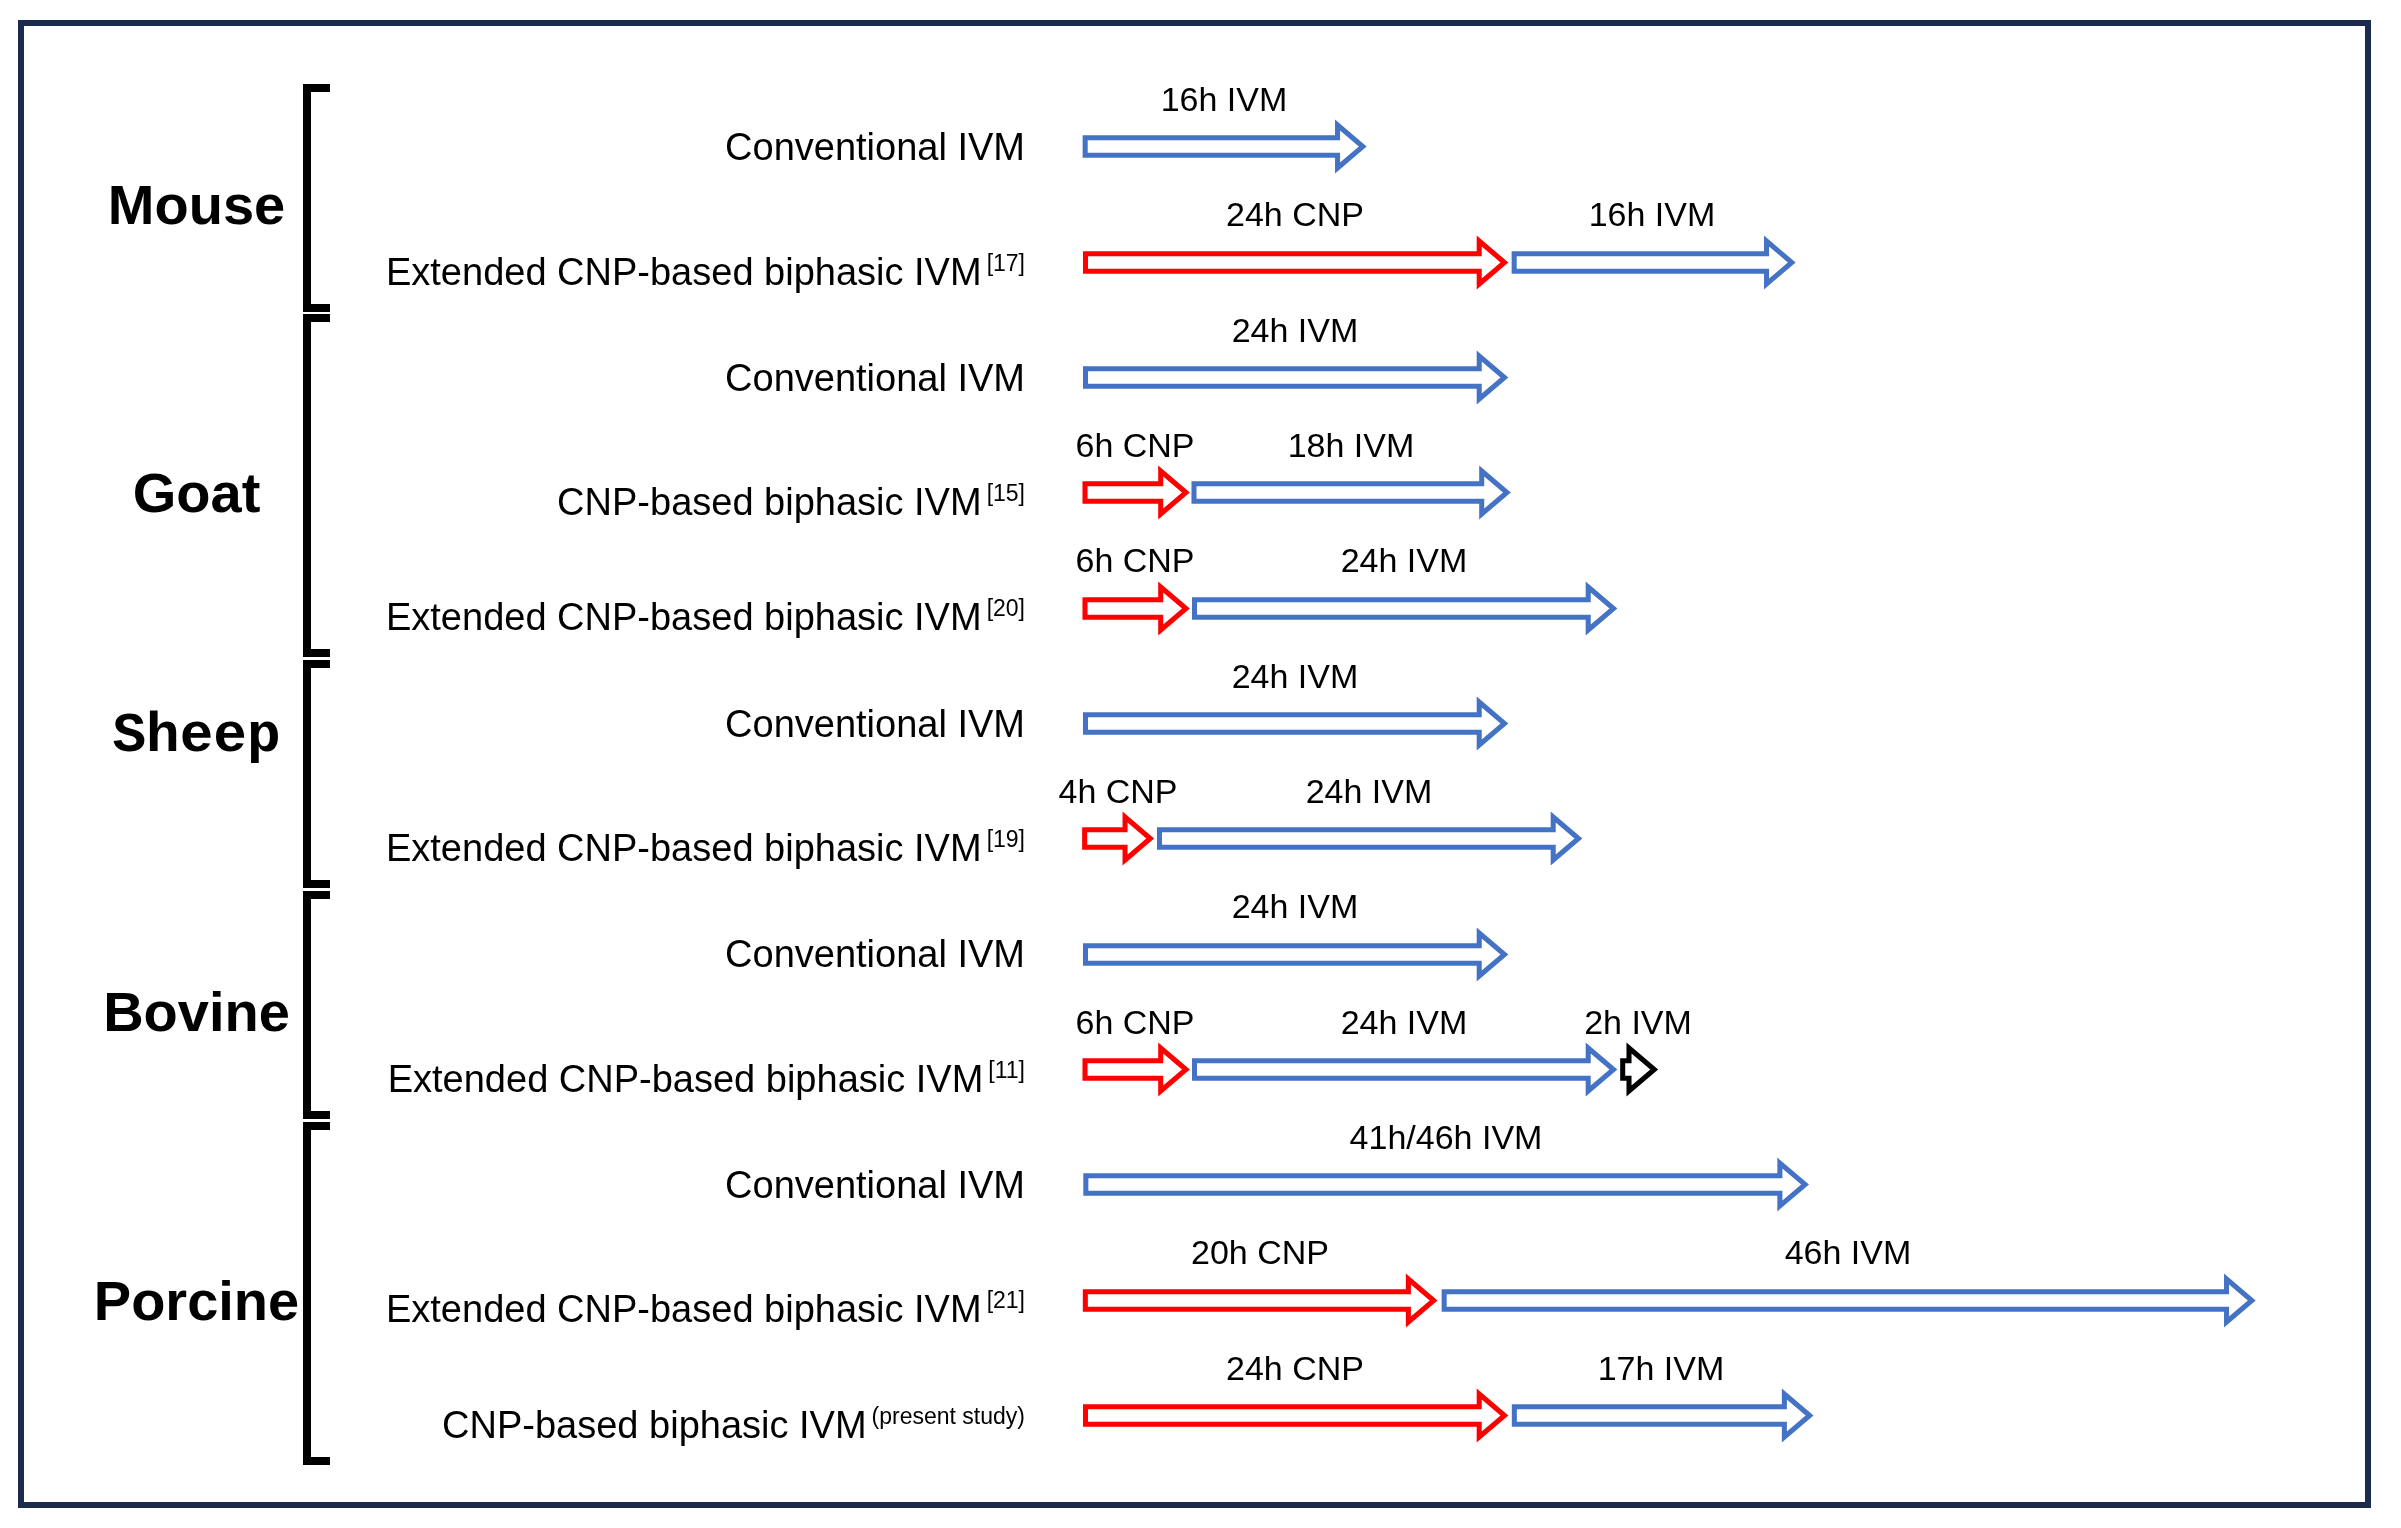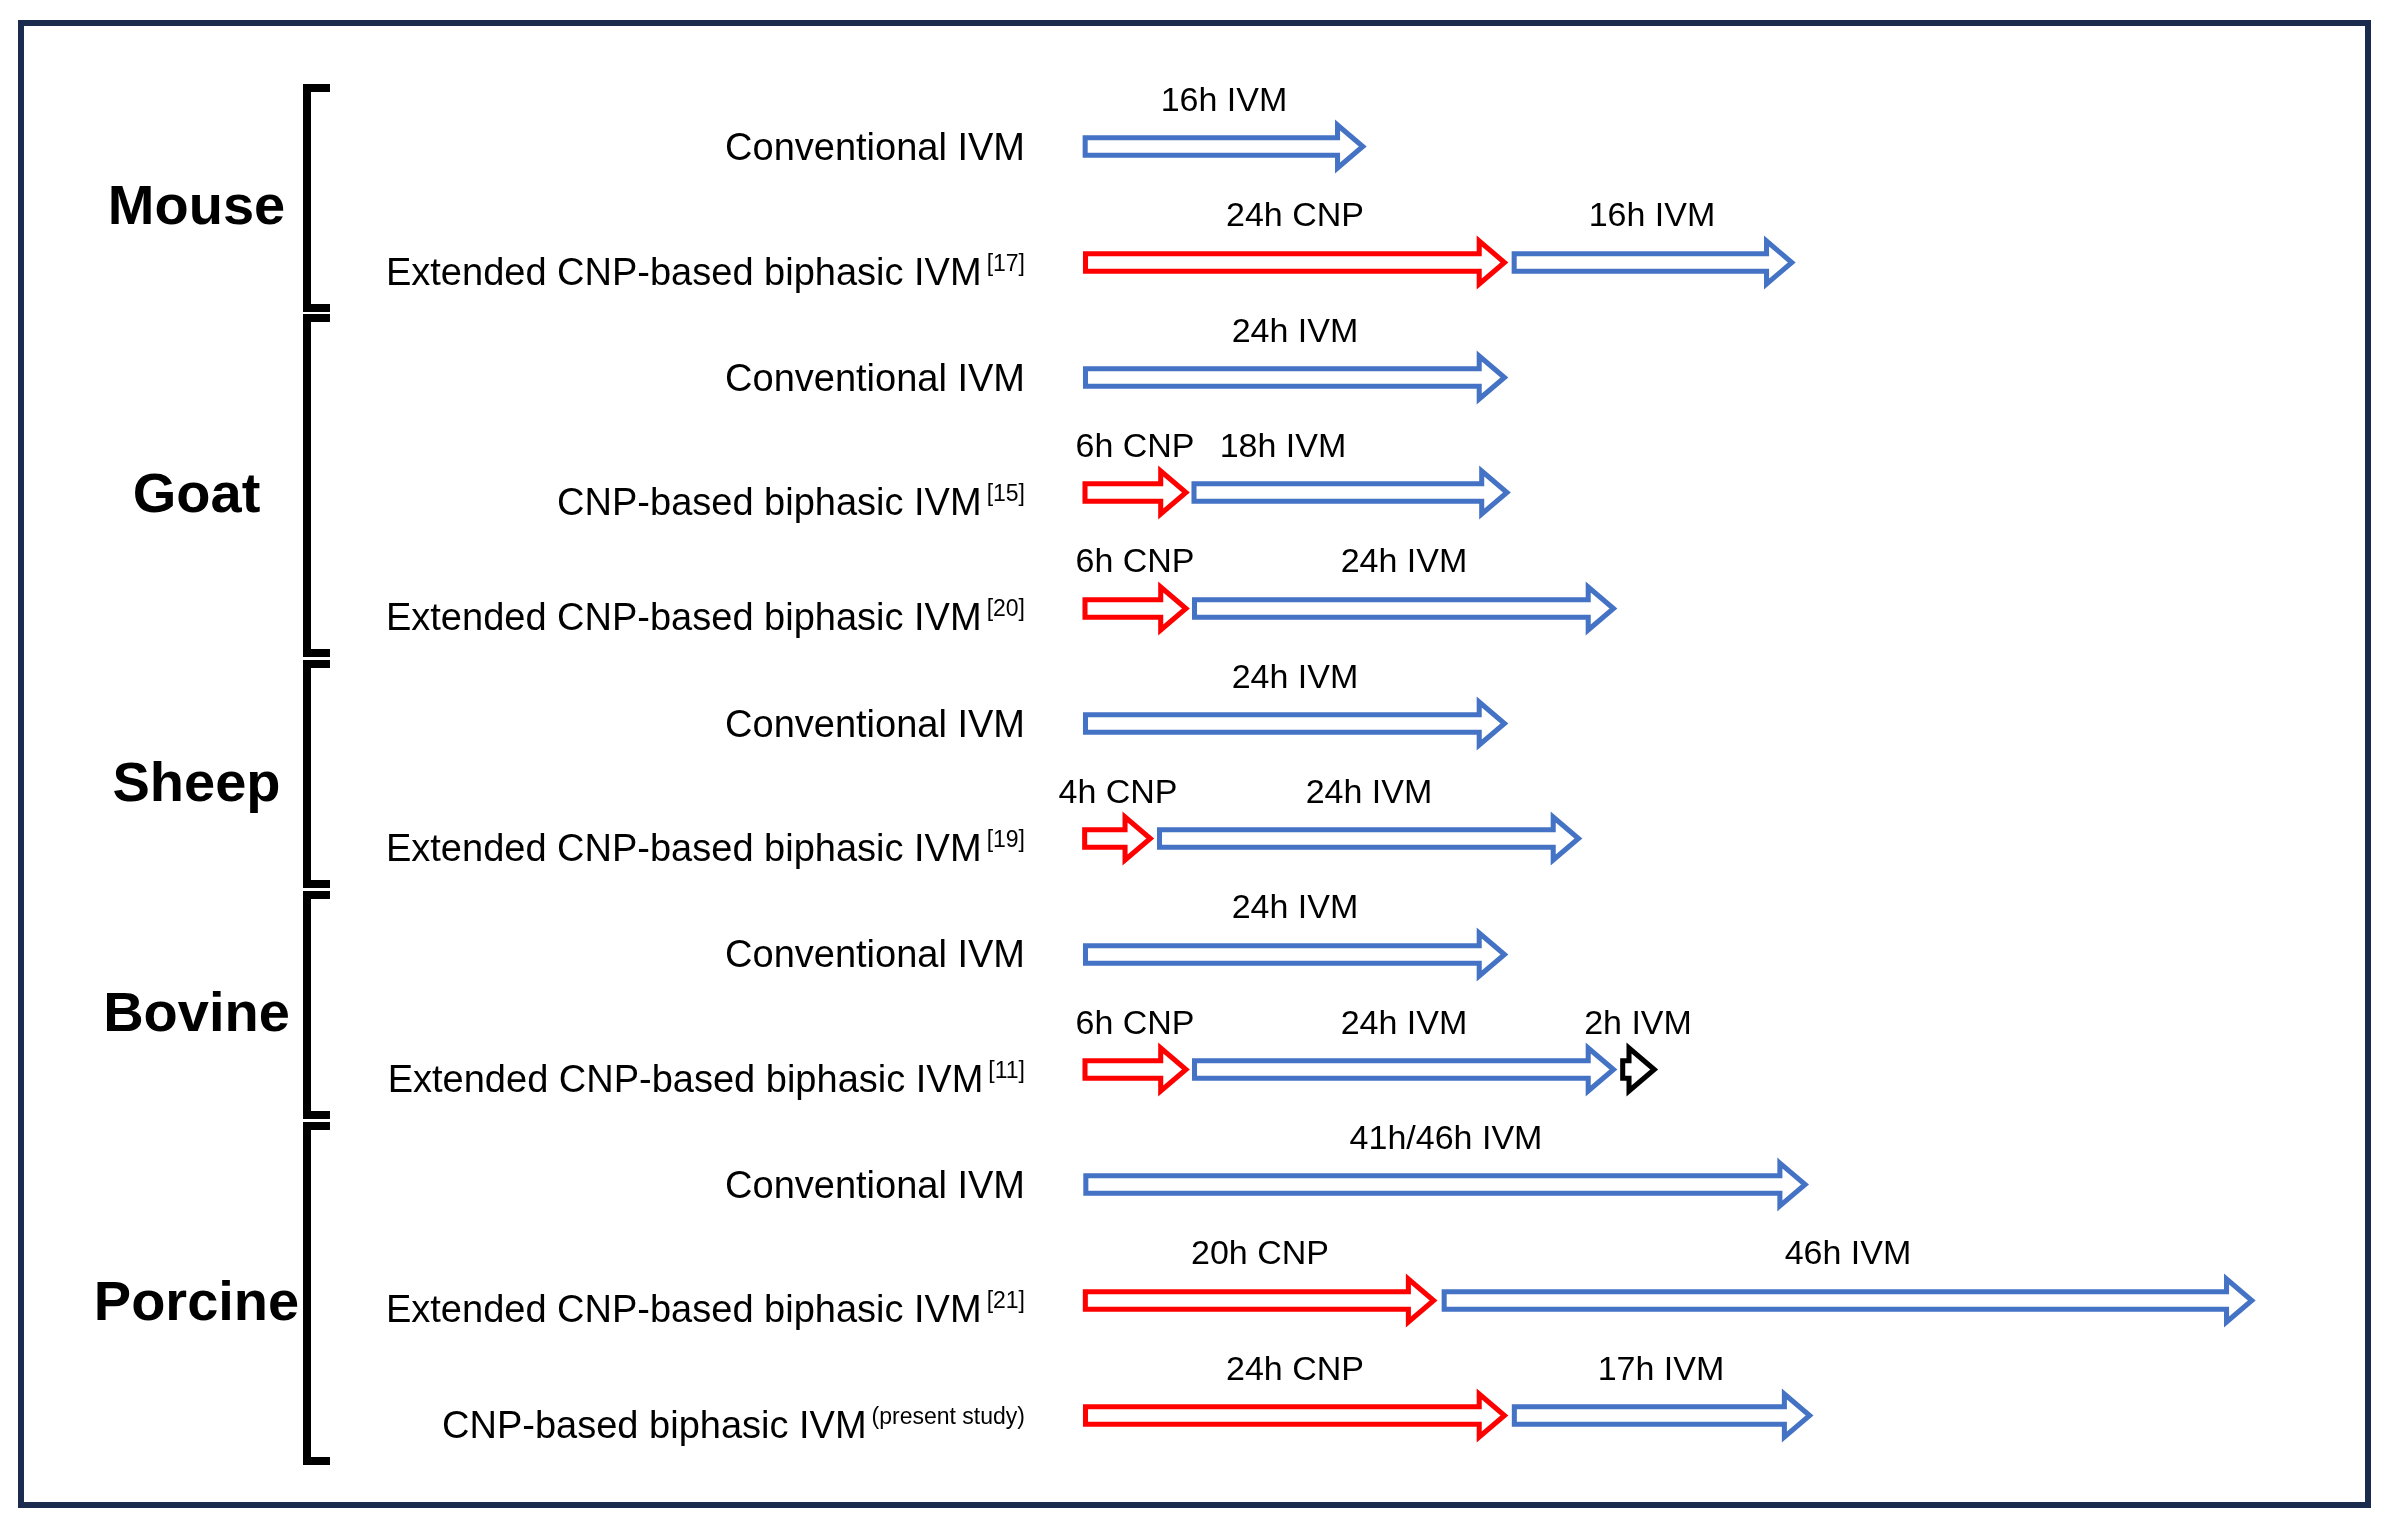--- a/index.html
+++ b/index.html
@@ -65,34 +65,34 @@
       </svg>
       <div class="duration-label" style="left: 1295px; top: 312px;">24h IVM</div>
       <div class="protocol-label" style="top: 470px;"><span>CNP-based biphasic IVM</span><span class="ref">[15]</span></div>
       <svg class="arrow" width="112" height="53" viewBox="0 0 176 84" style="left: 1082px; top: 466px;">
         <polygon points="4,28 124,28 124,8 164,42 124,76 124,56 4,56" fill="#ffffff" stroke="#ff0000" stroke-width="8" stroke-linejoin="miter" stroke-miterlimit="10"></polygon>
       </svg>
       <div class="duration-label" style="left: 1135px; top: 427px;">6h CNP</div>
       <svg class="arrow" width="324" height="53" viewBox="0 0 512 84" style="left: 1191px; top: 466px;">
         <polygon points="4,28 460,28 460,8 500,42 460,76 460,56 4,56" fill="#ffffff" stroke="#4472c4" stroke-width="8" stroke-linejoin="miter" stroke-miterlimit="10"></polygon>
       </svg>
-      <div class="duration-label" style="left: 1283px; top: 427px;">18h IVM</div>
+      <div class="duration-label" style="left: 1351px; top: 427px;">18h IVM</div>
       <div class="protocol-label" style="top: 585px;"><span>Extended CNP-based biphasic IVM</span><span class="ref">[20]</span></div>
       <svg class="arrow" width="112" height="53" viewBox="0 0 176 84" style="left: 1082px; top: 582px;">
         <polygon points="4,28 124,28 124,8 164,42 124,76 124,56 4,56" fill="#ffffff" stroke="#ff0000" stroke-width="8" stroke-linejoin="miter" stroke-miterlimit="10"></polygon>
       </svg>
       <div class="duration-label" style="left: 1135px; top: 542px;">6h CNP</div>
       <svg class="arrow" width="431" height="53" viewBox="0 0 680 84" style="left: 1191px; top: 582px;">
         <polygon points="4,28 628,28 628,8 668,42 628,76 628,56 4,56" fill="#ffffff" stroke="#4472c4" stroke-width="8" stroke-linejoin="miter" stroke-miterlimit="10"></polygon>
       </svg>
       <div class="duration-label" style="left: 1404px; top: 542px;">24h IVM</div>
       <div class="bracket-part" style="left: 303px; top: 660px; width: 8.2px; height: 228px;"></div>
       <div class="bracket-part" style="left: 303px; top: 660px; width: 27px; height: 8.2px;"></div>
       <div class="bracket-part" style="left: 303px; top: 880px; width: 27px; height: 8.2px;"></div>
-      <div class="species-label" style="top: 755px;">Sheep</div>
+      <div class="species-label" style="top: 710px; font-family: Liberation Mono, monospace;">Sheep</div>
       <div class="protocol-label" style="top: 701px;"><span>Conventional IVM</span></div>
       <svg class="arrow" width="431" height="53" viewBox="0 0 680 84" style="left: 1082px; top: 697px;">
         <polygon points="4,28 628,28 628,8 668,42 628,76 628,56 4,56" fill="#ffffff" stroke="#4472c4" stroke-width="8" stroke-linejoin="miter" stroke-miterlimit="10"></polygon>
       </svg>
       <div class="duration-label" style="left: 1295px; top: 658px;">24h IVM</div>
       <div class="protocol-label" style="top: 816px;"><span>Extended CNP-based biphasic IVM</span><span class="ref">[19]</span></div>
       <svg class="arrow" width="76" height="53" viewBox="0 0 120 84" style="left: 1082px; top: 812px;">
         <polygon points="4,28 68,28 68,8 108,42 68,76 68,56 4,56" fill="#ffffff" stroke="#ff0000" stroke-width="8" stroke-linejoin="miter" stroke-miterlimit="10"></polygon>
       </svg>
       <div class="duration-label" style="left: 1118px; top: 773px;">4h CNP</div>

